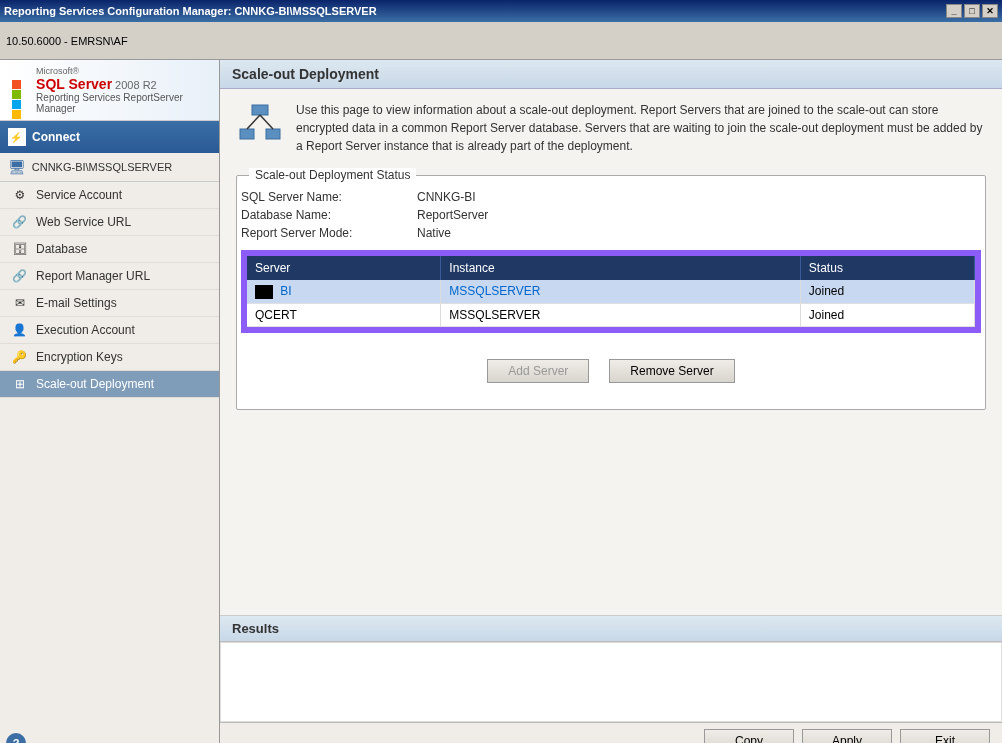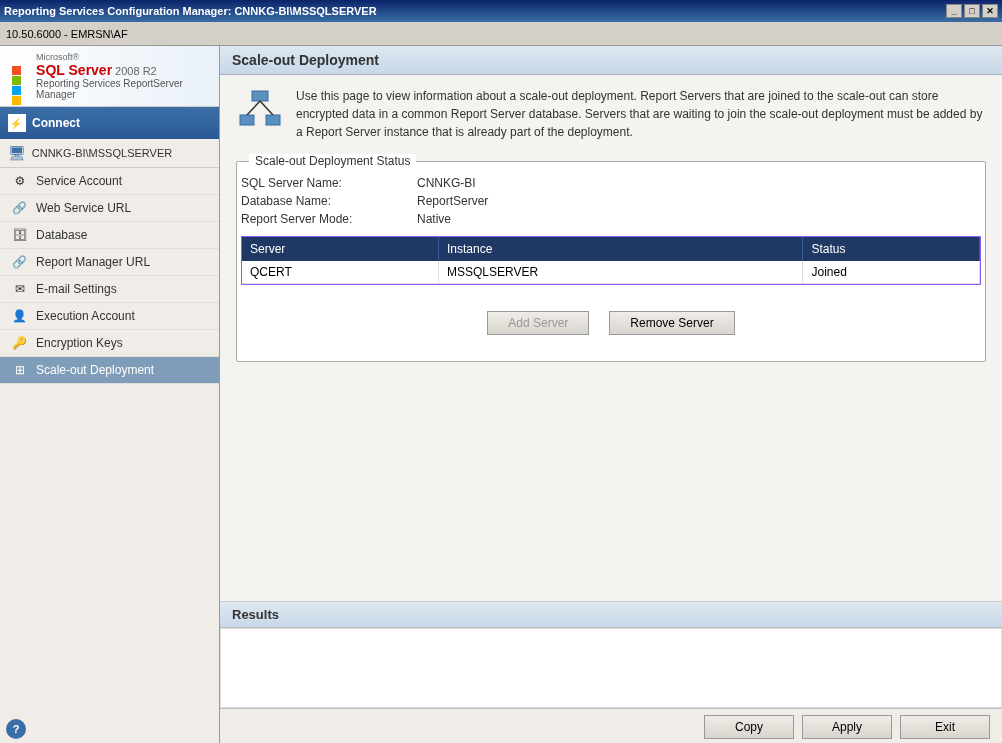--- a/index.html
+++ b/index.html
@@ -37,21 +37,21 @@
       align-items: center;
       justify-content: center;
       font-size: 9px;
       color: black;
       cursor: pointer;
     }
 
     
     .address-bar {
       background: #d4d0c8;
-      height: 24px;
+      height: 38px;
       display: flex;
       align-items: center;
       padding: 0 6px;
       font-size: 11px;
       border-bottom: 1px solid #999;
     }
 
     
     .main-container {
       display: flex;
@@ -242,21 +242,21 @@
       width: 160px;
       color: #333;
       font-weight: normal;
     }
     .status-value {
       color: #333;
     }
 
     
     .table-container {
-      border: 1px solid #8b5cf6;
+      border: 6px solid #8b5cf6;
       margin: 10px 0;
       background: white;
     }
 
     .data-table {
       width: 100%;
       border-collapse: collapse;
     }
     .data-table thead tr {
       background: #1f3864;
@@ -478,20 +478,30 @@
         <div class="table-container">
           <table class="data-table">
             <thead>
               <tr>
                 <th>Server</th>
                 <th>Instance</th>
                 <th>Status</th>
               </tr>
             </thead>
             <tbody>
+              <tr style="background:#c8d8f0;">
+                <td>
+                  <span style="display:inline-block;width:18px;height:14px;background:#000;margin-right:4px;vertical-align:middle;"></span>
+                  <a class="td-link">BI</a>
+                </td>
+                <td>
+                  <a class="td-link">MSSQLSERVER</a>
+                </td>
+                <td>Joined</td>
+              </tr>
               <tr style="background:#fff;">
                 <td>QCERT</td>
                 <td>MSSQLSERVER</td>
                 <td>Joined</td>
               </tr>
             </tbody>
           </table>
         </div>
 
         <div class="table-buttons">

